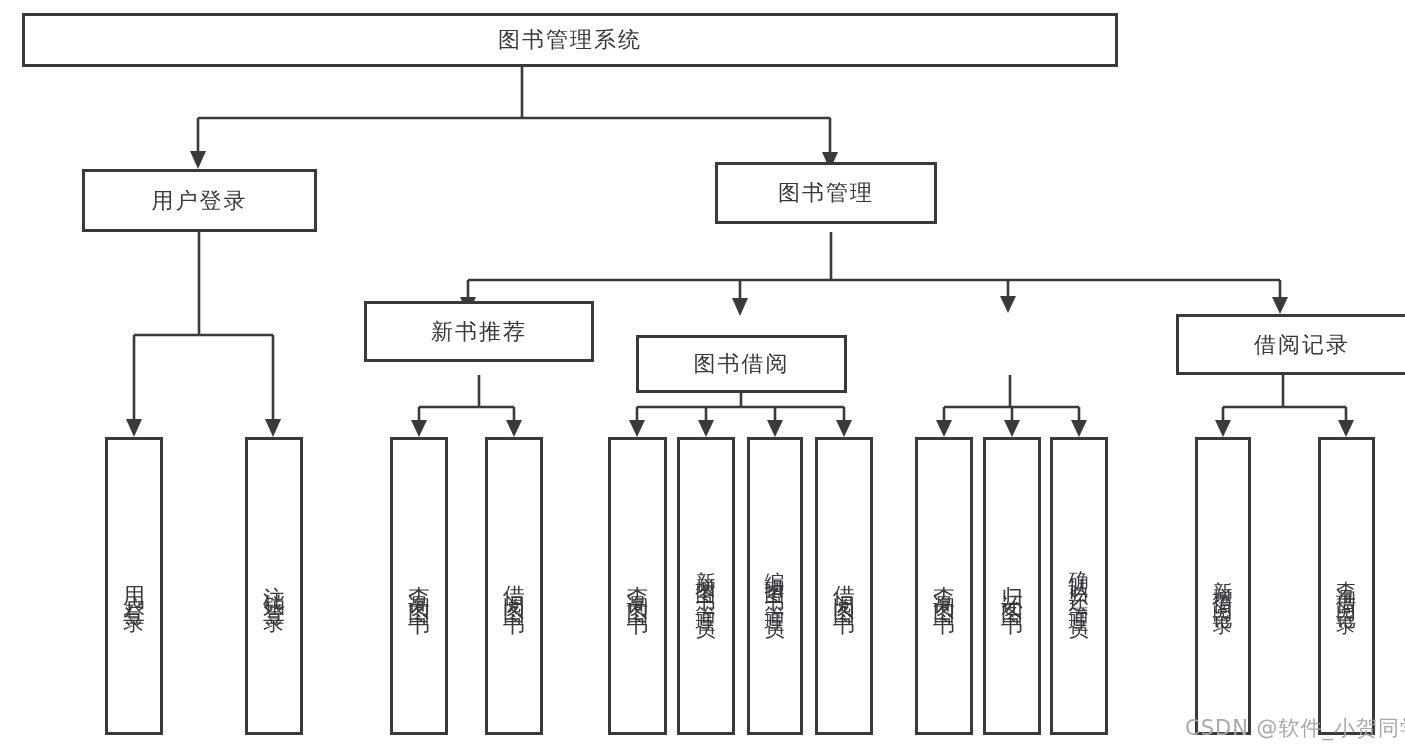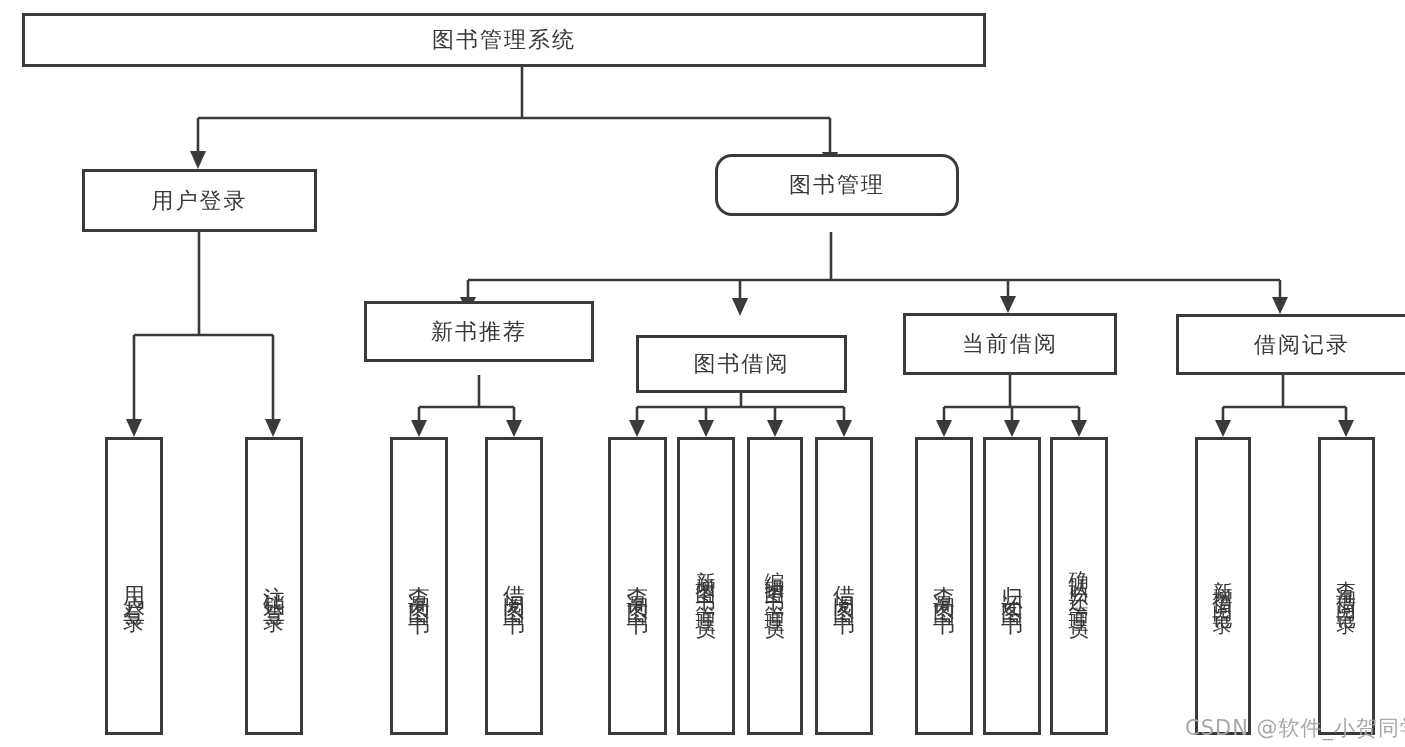--- a/index.html
+++ b/index.html
@@ -112,28 +112,27 @@
     <polygon class="ar" points="1071,420 1087,420 1079,437"></polygon>
 
     <line class="cl" x1="1283" y1="375" x2="1283" y2="407"></line>
     <line class="cl" x1="1223" y1="407" x2="1346" y2="407"></line>
     <line class="cl" x1="1223" y1="407" x2="1223" y2="423"></line>
     <polygon class="ar" points="1215,420 1231,420 1223,437"></polygon>
     <line class="cl" x1="1346" y1="407" x2="1346" y2="423"></line>
     <polygon class="ar" points="1338,420 1354,420 1346,437"></polygon>
   </svg>
 
-  <div class="node" style="left:22px; top:13px; width:964px; height:54px;">图书管理系统</div>
+  <div class="node" style="left:22px; top:13px; width:1096px; height:54px;">图书管理系统</div>
 
   <div class="node" style="left:82px; top:169px; width:235px; height:63px;">用户登录</div>
-  <div class="node" style="left:715px; top:154px; width:244px; height:62px;border-radius:17px;">图书管理</div>
+  <div class="node" style="left:715px; top:162px; width:222px; height:62px;">图书管理</div>
 
   <div class="node" style="left:364px; top:301px; width:230px; height:61px;">新书推荐</div>
   <div class="node" style="left:636px; top:316px; width:211px; height:58px;margin-top:19px;">图书借阅</div>
-  <div class="node" style="left:903px; top:313px; width:214px; height:62px;">当前借阅</div>
   <div class="node" style="left:1176px; top:314px; width:252px; height:61px;">借阅记录</div>
 
   <div class="leaf" style="left:105px; width:58px;">
     <span>用户登录</span>
     </div>
   <div class="leaf" style="left:245px; width:58px;">
     <span>注销登录</span>
     </div>
 
   <div class="leaf" style="left:390px; width:58px;">

